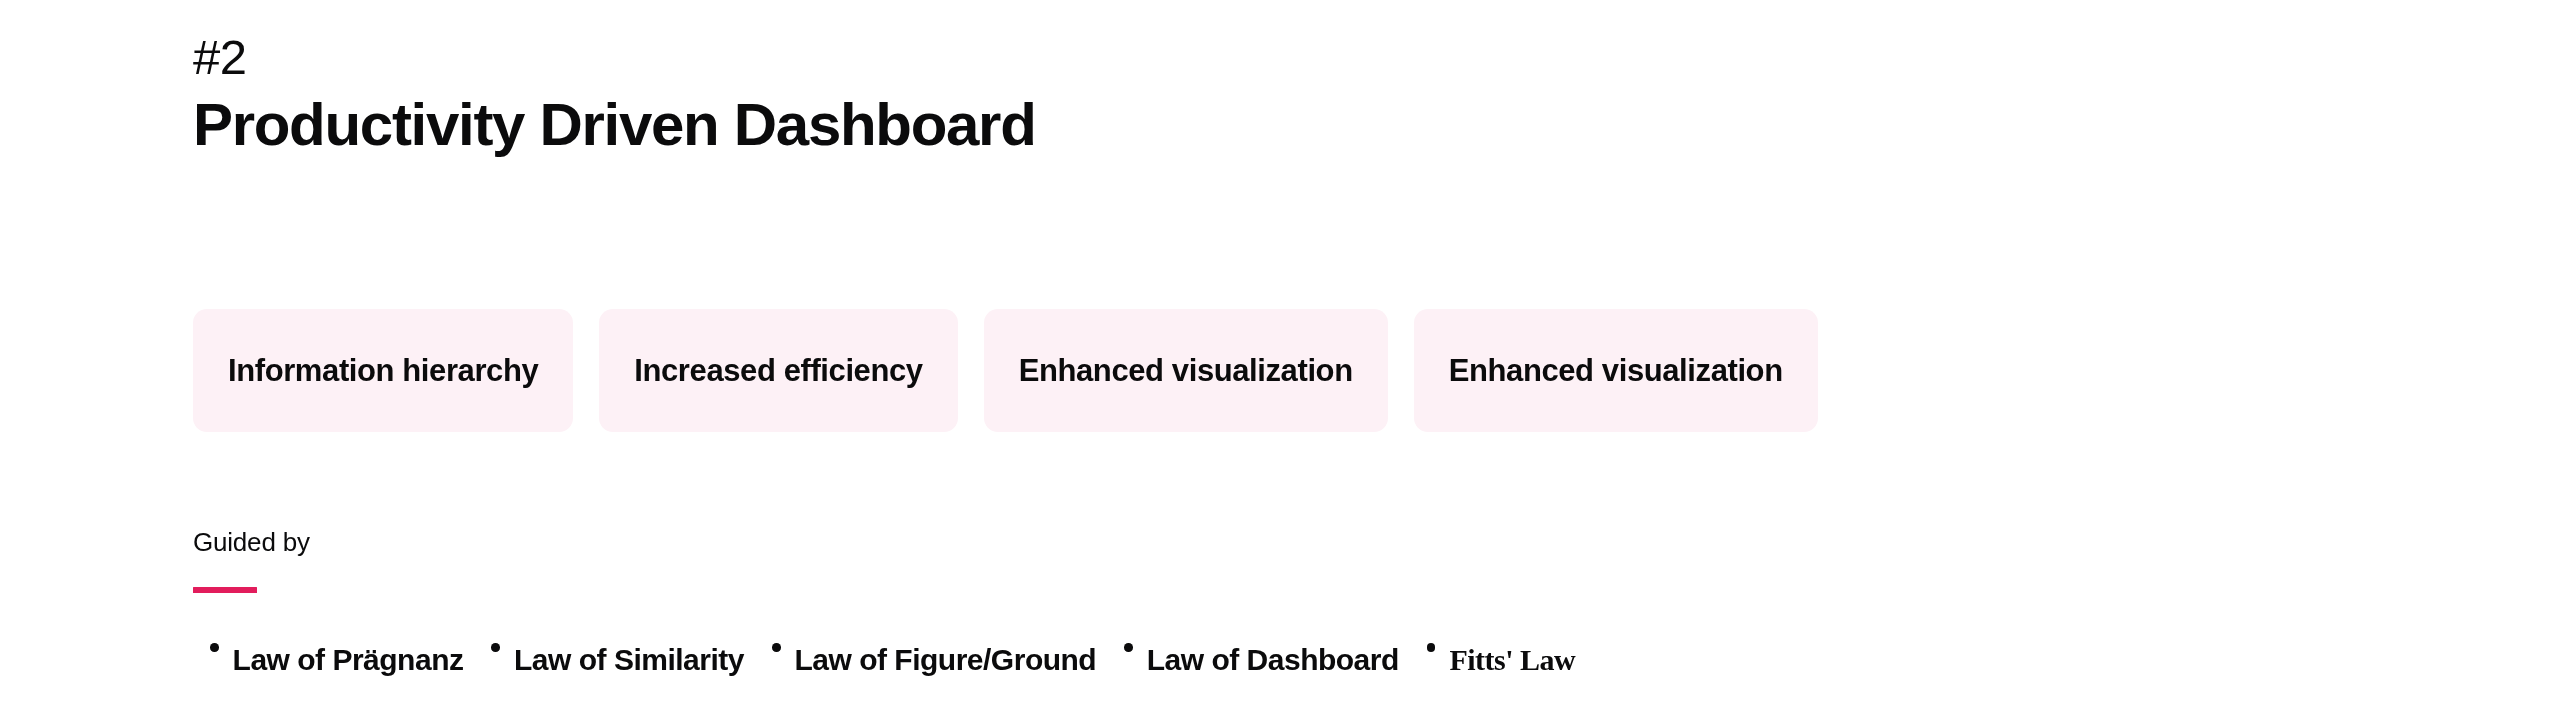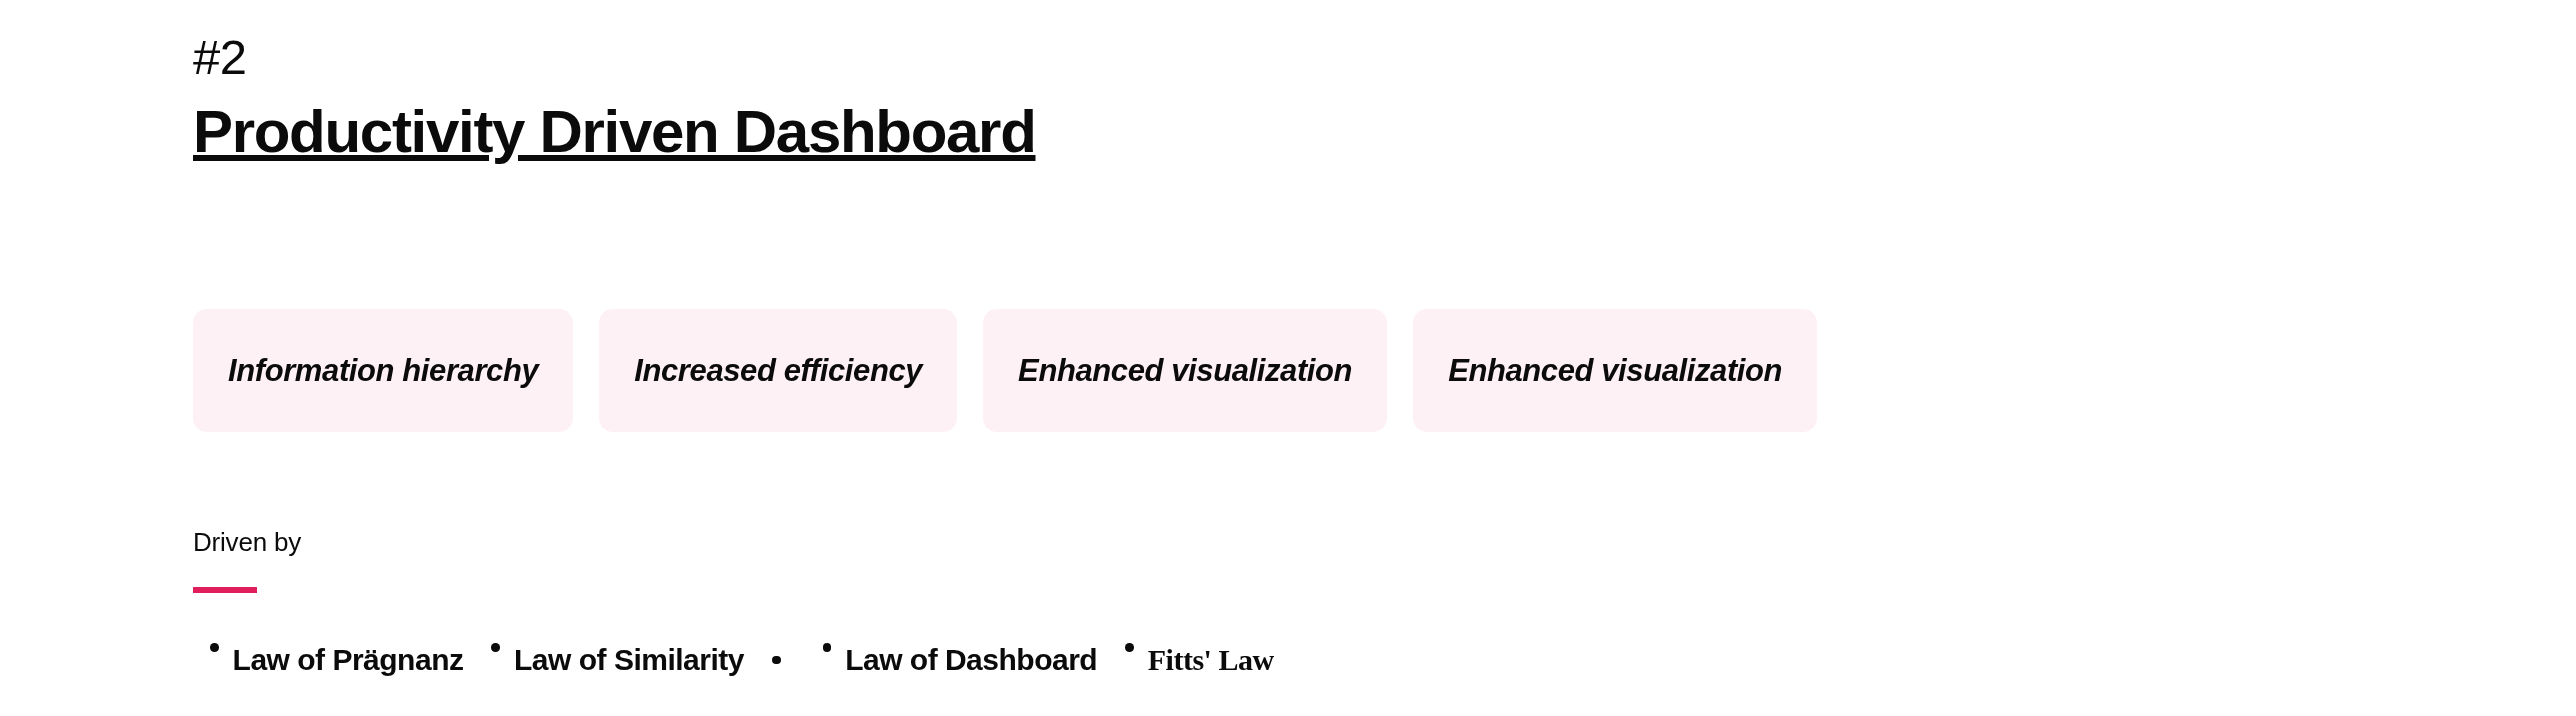--- a/index.html
+++ b/index.html
@@ -36,40 +36,38 @@
   .index-label {
     font-size: 49px;
     font-weight: 400;
     line-height: 1.0;
     letter-spacing: -0.5px;
     color: #0b0b0c;
     white-space: nowrap;
   }
 
   .page-title {
-    margin-top: 20px;
+    margin-top: 13px;
     font-size: 60px;
     font-weight: 700;
     line-height: 1.0;
     letter-spacing: -1.3px;
     color: #0b0b0c;
     white-space: nowrap;
-    text-decoration: underline;
   }
 
   
   .pill-row {
     position: absolute;
     left: 193px;
     top: 309px;
     display: flex;
     flex-direction: row;
     align-items: center;
     gap: 26px;
-    font-style: italic;
   }
 
   .pill {
     height: 123px;
     border-radius: 14px;
     background: #fdf1f6;
     display: flex;
     align-items: center;
     justify-content: center;
     padding: 0 35px;
@@ -167,35 +165,36 @@
     </div>
     <div class="pill">
       <span class="pill-label">Enhanced visualization</span>
     </div>
     <div class="pill">
       <span class="pill-label">Enhanced visualization</span>
     </div>
   </div>
 
   <div class="guided-block">
-    <div class="guided-label">Driven by</div>
+    <div class="guided-label">Guided by</div>
     <div class="accent-bar"></div>
   </div>
 
   <div class="principle-row">
     <div class="principle-item">
       <span class="bullet-dot"></span>
       <span class="principle-label">Law of Prägnanz</span>
     </div>
     <div class="principle-item">
       <span class="bullet-dot"></span>
       <span class="principle-label">Law of Similarity</span>
     </div>
     <div class="principle-item">
       <span class="bullet-dot"></span>
+      <span class="principle-label">Law of Figure/Ground</span>
     </div>
     <div class="principle-item">
       <span class="bullet-dot"></span>
       <span class="principle-label">Law of Dashboard</span>
     </div>
     <div class="principle-item">
       <span class="bullet-dot"></span>
       <span class="principle-label">Fitts' Law</span>
     </div>
   </div>

